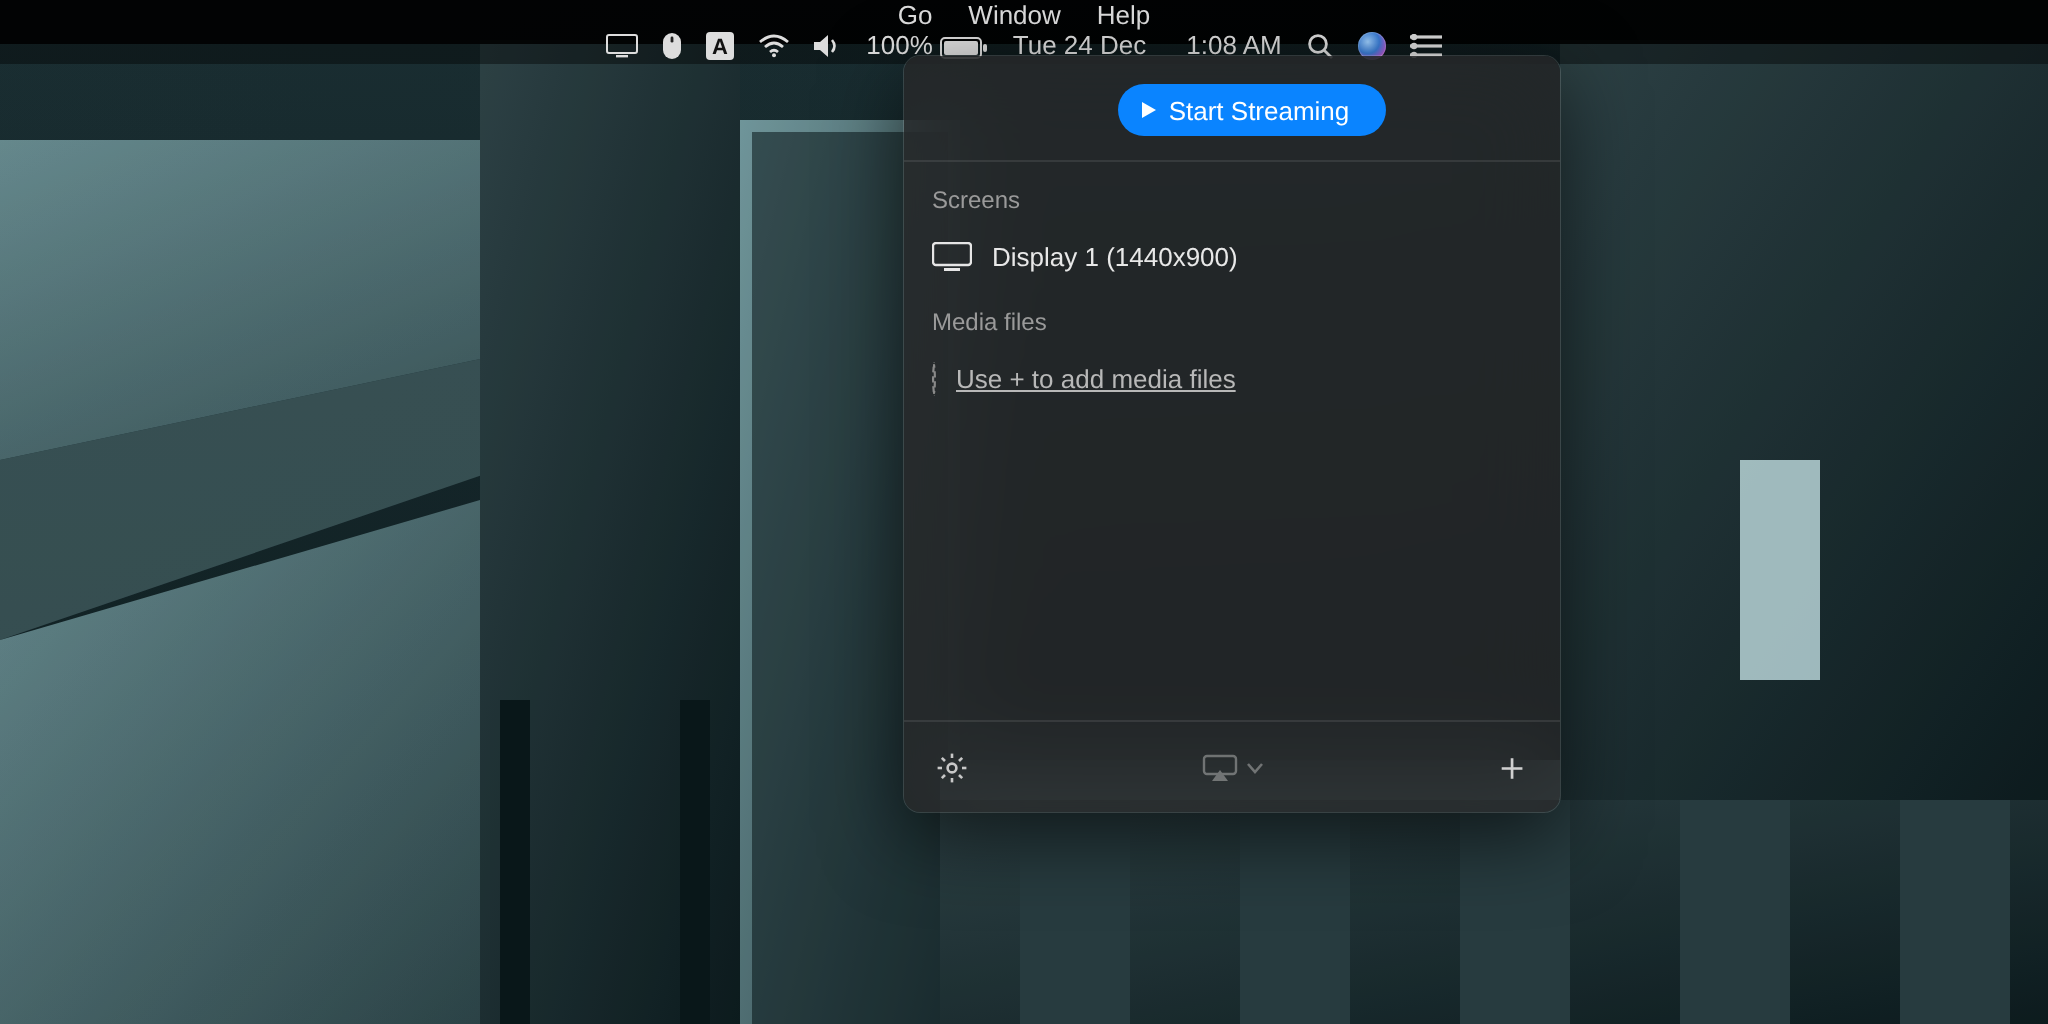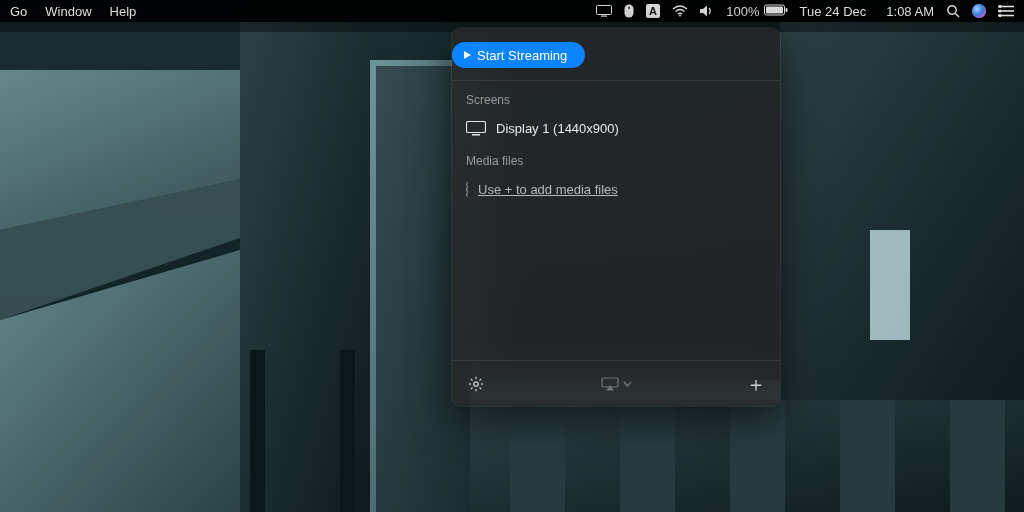--- a/index.html
+++ b/index.html
@@ -5,40 +5,41 @@
     * { box-sizing: border-box; margin: 0; padding: 0; }
     html, body { width: 1024px; height: 512px; overflow: hidden; font-family: -apple-system, "Helvetica Neue", Arial, sans-serif; }
     body { position: relative; background: #111; }
     .wallpaper { position: absolute; inset: 0; }
     .wallpaper svg { width: 1024px; height: 512px; display: block; }
     .menubar {
       position: absolute; top: 0; left: 0; right: 0; height: 22px;
       background: rgba(0,0,0,0.92); color: #ddd; font-size: 13px;
       display: flex; align-items: center; justify-content: space-between;
       padding: 0 10px;
+      flex-direction: column;
     }
     .menubar .left { display: flex; gap: 18px; }
     .menubar .right { display: flex; align-items: center; gap: 12px; }
     .menubar .item { cursor: default; }
     .status-icon { display: inline-flex; align-items: center; justify-content: center; }
     .status-icon svg { display: block; }
-    .battery-group { display: inline-flex; align-items: flex-start; gap: 4px; }
+    .battery-group { display: inline-flex; align-items: flex-end; gap: 4px; }
     .clock { display: inline-flex; gap: 20px; }
     .panel {
       position: absolute; top: 28px; left: 452px; width: 328px; height: 378px;
       background: rgba(38,38,40,0.78);
       backdrop-filter: blur(20px);
       border-radius: 8px;
       box-shadow: 0 0 0 0.5px rgba(255,255,255,0.15), 0 12px 40px rgba(0,0,0,0.6);
       color: #cfcfcf;
       display: flex; flex-direction: column;
     }
     .panel .header-area {
       padding: 14px 0 12px 0;
-      display: flex; justify-content: flex-start;
+      display: flex; justify-content: center; margin-left: 20px;
     }
     .start-btn {
       background: #0a84ff; color: #fff; font-size: 13px; font-weight: 500;
       border: none; border-radius: 14px; height: 26px; padding: 0 18px 0 12px;
       display: inline-flex; align-items: center; gap: 6px; cursor: pointer;
     }
     .start-btn .play { width: 0; height: 0; border-left: 7px solid #fff; border-top: 4.5px solid transparent; border-bottom: 4.5px solid transparent; }
     .panel .content { flex: 1; padding: 6px 14px 0 14px; border-top: 0.5px solid rgba(255,255,255,0.09); }
     .section-label { font-size: 12px; color: #9a9a9a; margin: 6px 0 8px 0; }
     .row { display: flex; align-items: flex-end; gap: 10px; padding: 6px 0 12px 0; color: #e8e8e8; font-size: 13px; }

